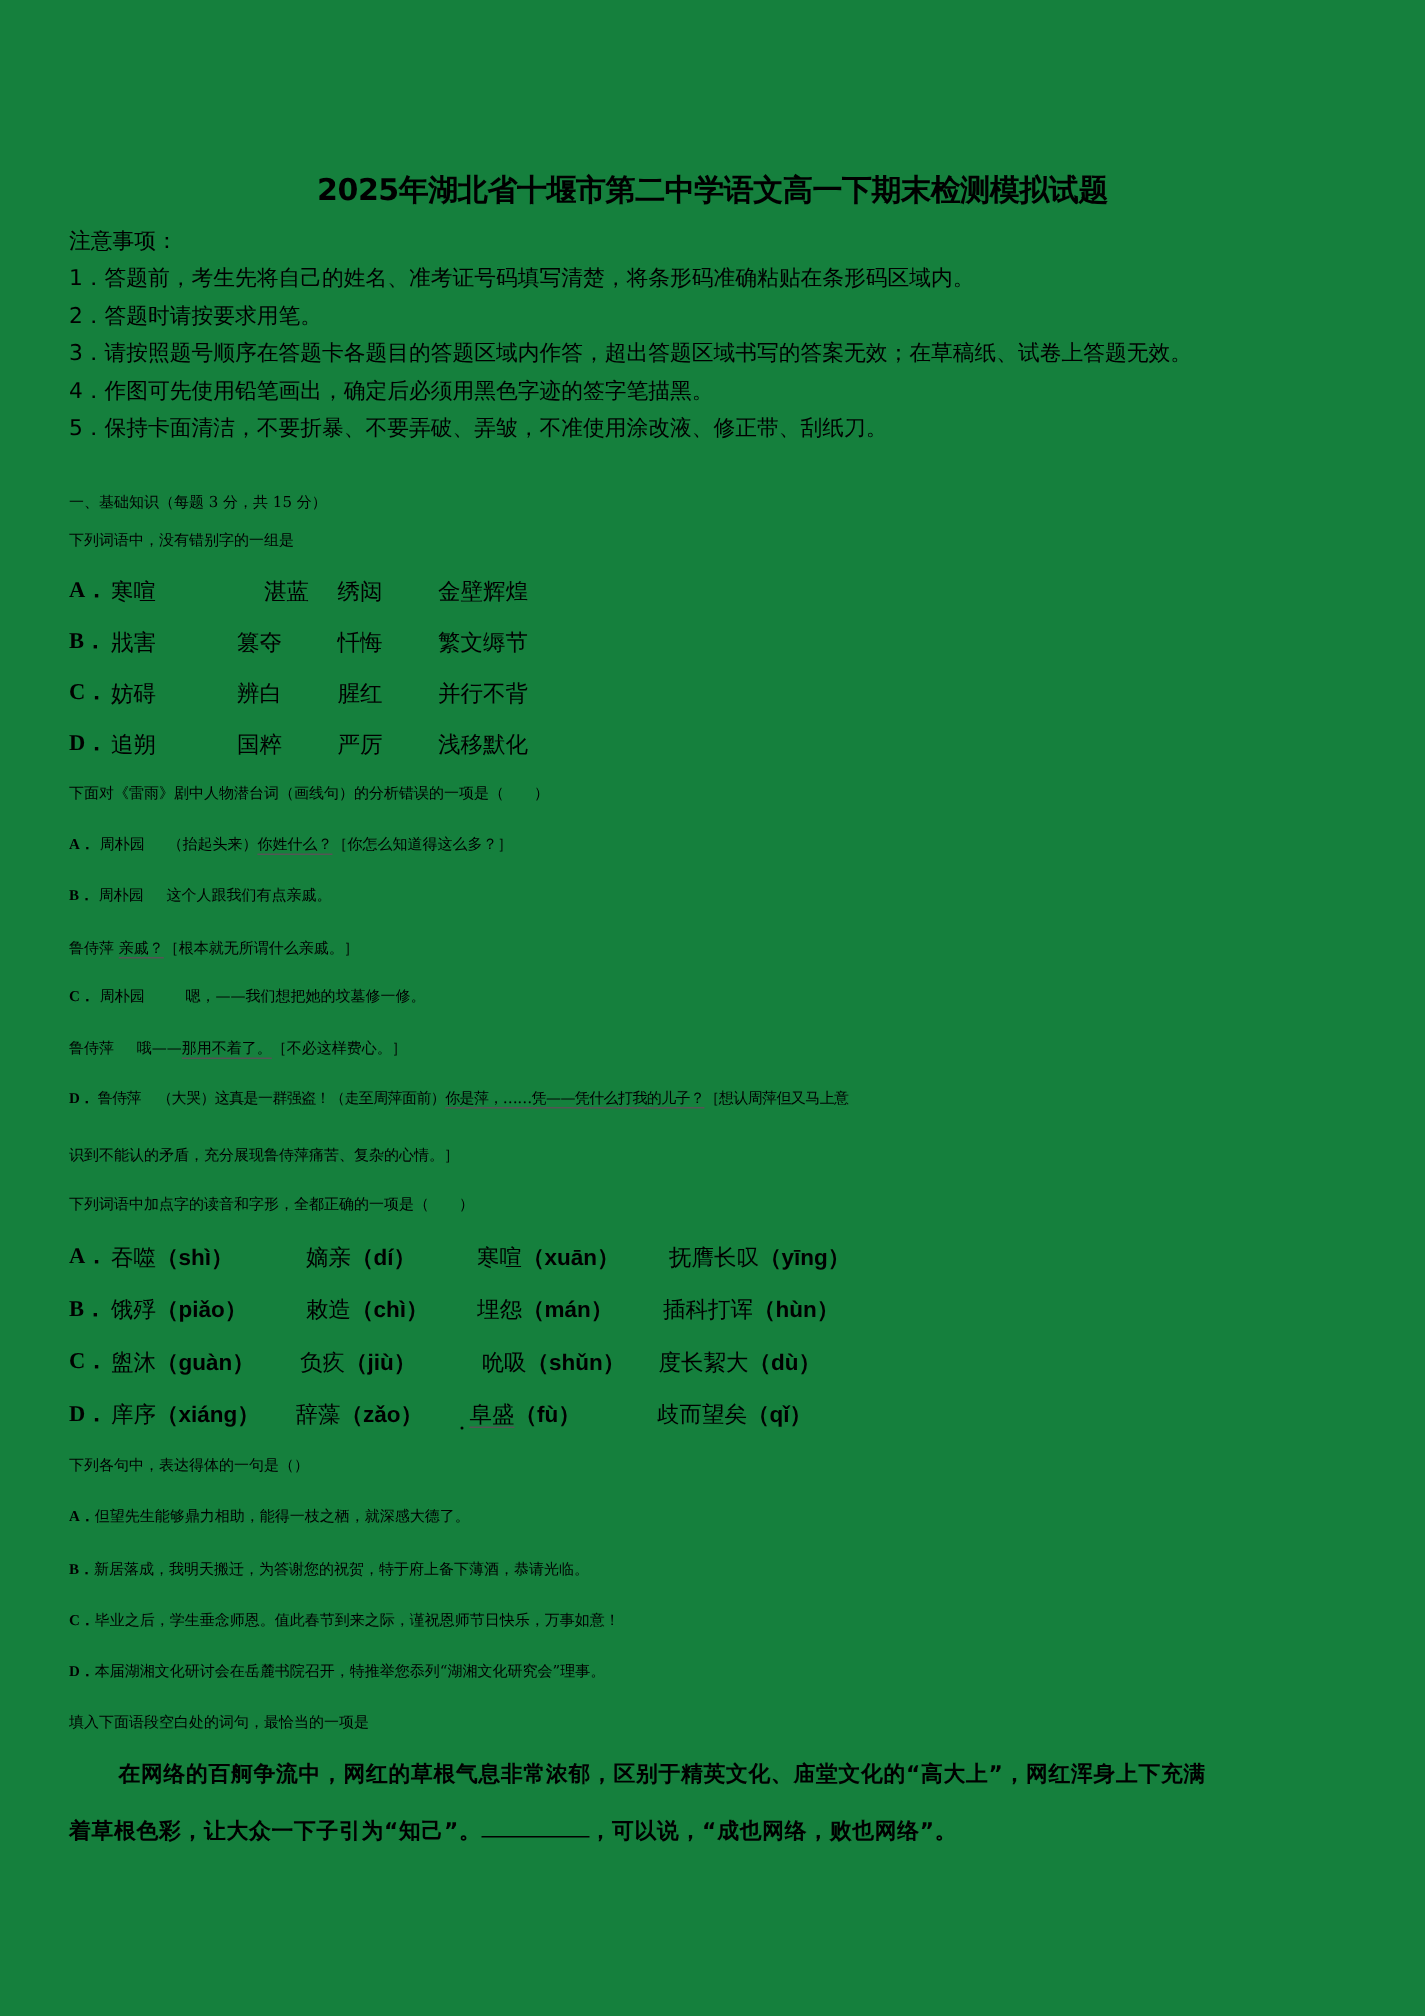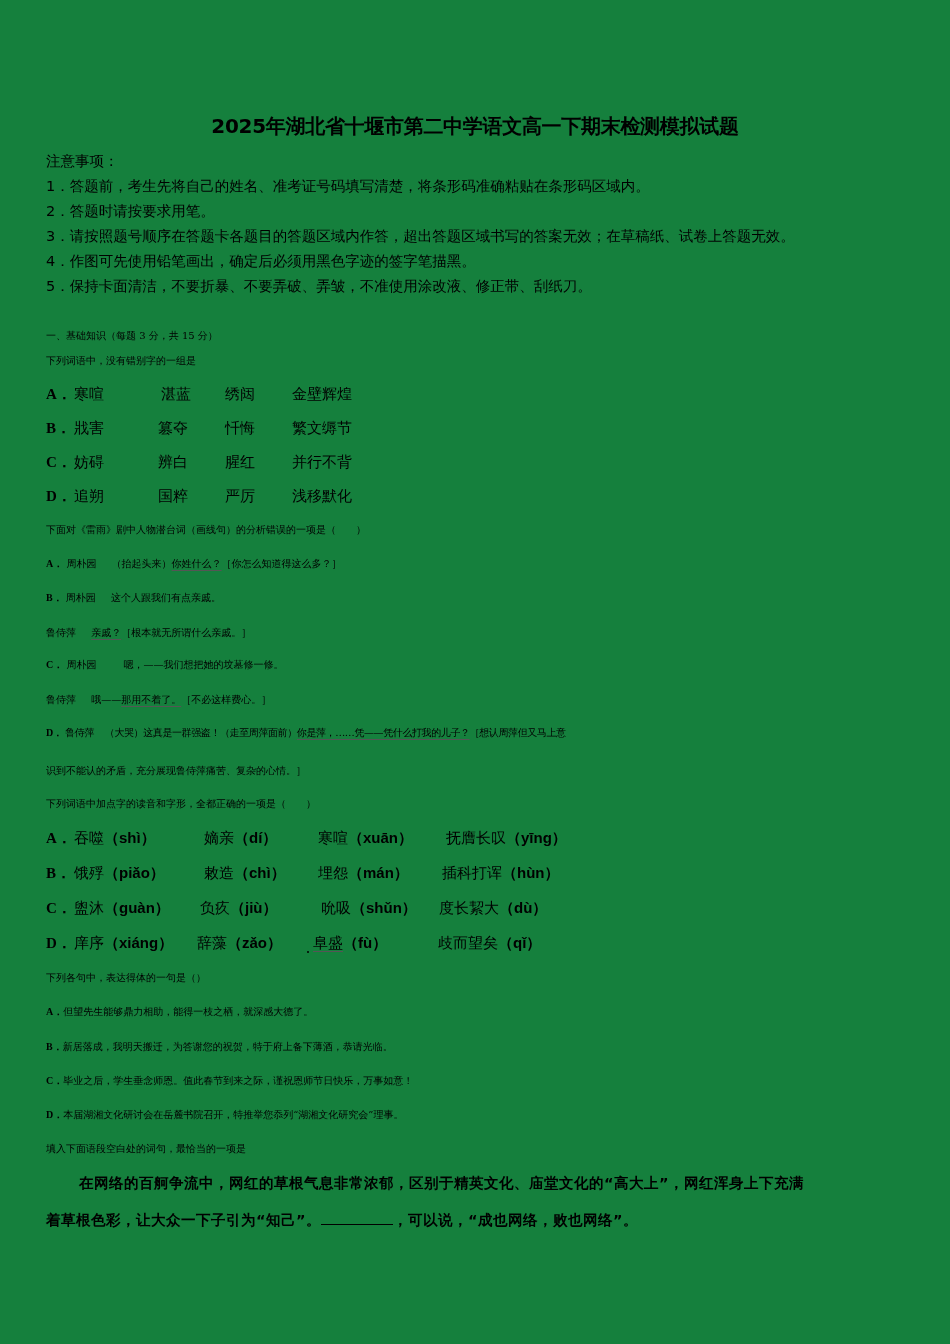--- a/index.html
+++ b/index.html
@@ -38,21 +38,21 @@
   <div class="line notice" style="top:251px">4．作图可先使用铅笔画出，确定后必须用黑色字迹的签字笔描黑。</div>
   <div class="line notice" style="top:276px">5．保持卡面清洁，不要折暴、不要弄破、弄皱，不准使用涂改液、修正带、刮纸刀。</div>
 
   <div class="line" style="top:326px">一、基础知识（每题 3 分，共 15 分）</div>
 
   <div class="line" style="top:351px">下列词语中，没有错别字的一组是</div>
 
   <div>
     <span class="opt lbl" style="left:46px;top:384px">A．</span>
     <span class="opt" style="left:74px;top:384px">寒喧</span>
-    <span class="opt" style="left:161px;top:384px">湛蓝</span>
+    <span class="opt" style="left:176px;top:384px">湛蓝</span>
     <span class="opt" style="left:225px;top:384px">绣闼</span>
     <span class="opt" style="left:292px;top:384px">金壁辉煌</span>
   </div>
   <div>
     <span class="opt lbl" style="left:46px;top:418px">B．</span>
     <span class="opt" style="left:74px;top:418px">戕害</span>
     <span class="opt" style="left:158px;top:418px">篡夺</span>
     <span class="opt" style="left:225px;top:418px">忏悔</span>
     <span class="opt" style="left:292px;top:418px">繁文缛节</span>
   </div>
@@ -79,21 +79,21 @@
     <span style="margin-left:12px">（抬起头来）</span><span class="u">你姓什么？</span><span>［你怎么知道得这么多？］</span>
   </div>
 
   <div class="line" style="top:588px">
     <span class="lbl">B．</span>
     <span>周朴园</span>
     <span style="margin-left:12px">这个人跟我们有点亲戚。</span>
   </div>
   <div class="line" style="top:623px">
     <span>鲁侍萍</span>
-    <span style="margin-left:12px" class="u">亲戚？</span><span>［根本就无所谓什么亲戚。］</span>
+    <span style="" class="u">亲戚？</span><span>［根本就无所谓什么亲戚。］</span>
   </div>
 
   <div class="line" style="top:655px">
     <span class="lbl">C．</span>
     <span>周朴园</span>
     <span style="margin-left:24px">嗯，——我们想把她的坟墓修一修。</span>
   </div>
   <div class="line" style="top:690px">
     <span>鲁侍萍</span>
     <span style="margin-left:12px">哦——</span><span class="u">那用不着了。</span><span>［不必这样费心。］</span>

